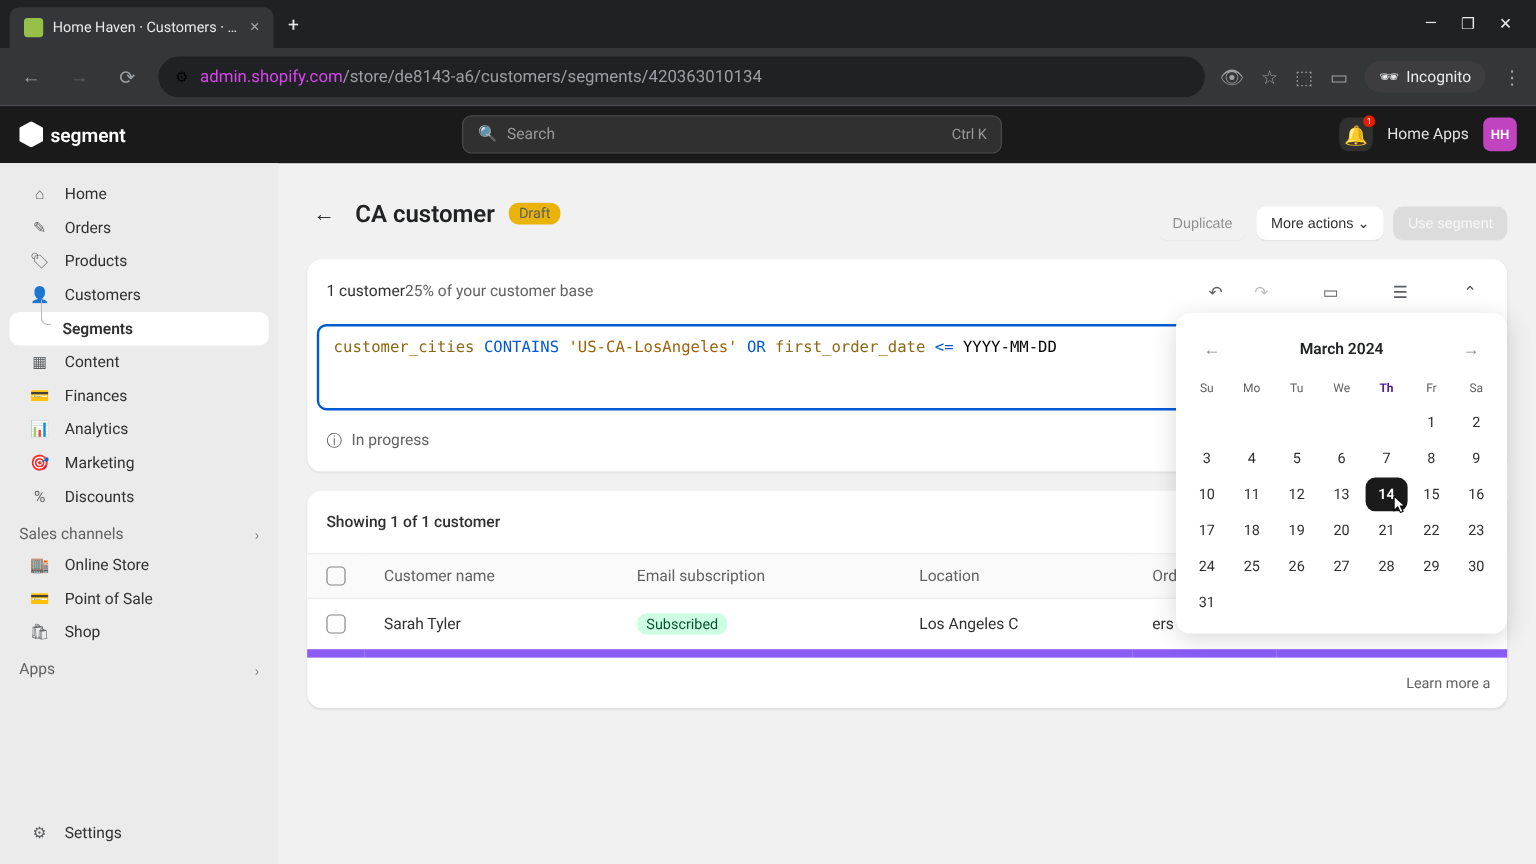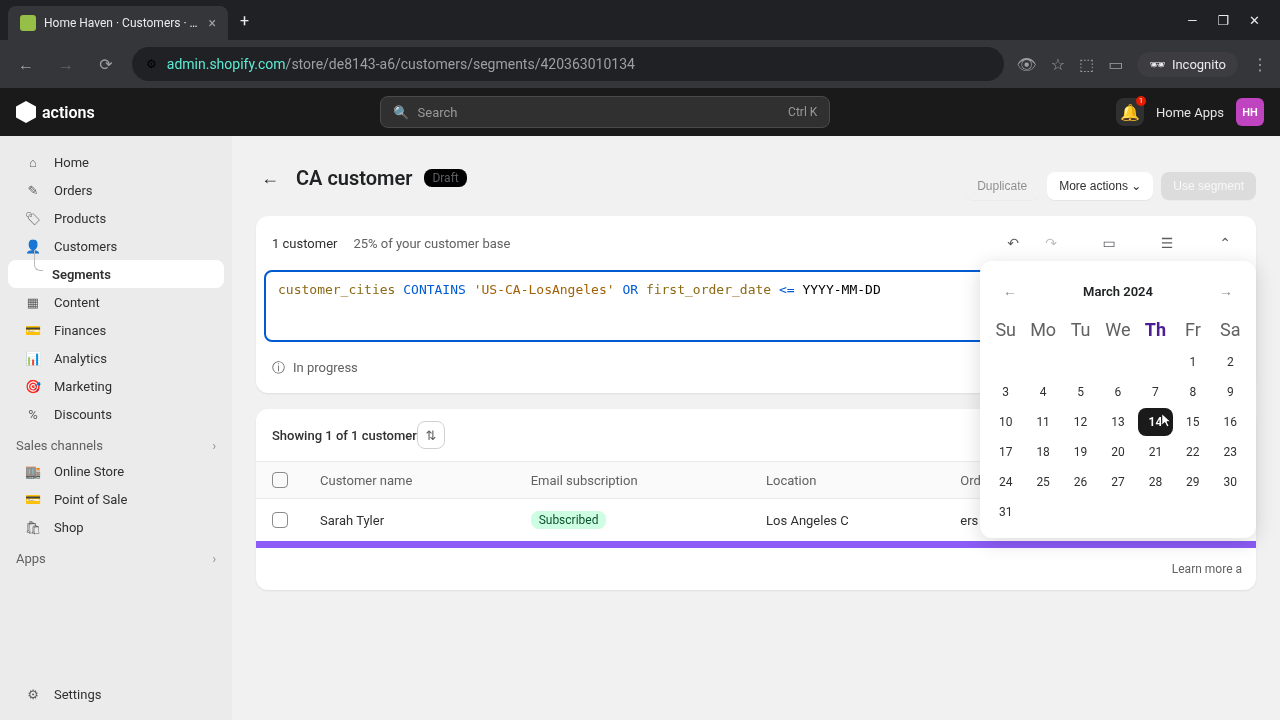--- a/index.html
+++ b/index.html
@@ -13,21 +13,21 @@
 .tab-title { color: #e8eaed; font-size: 12px; white-space: nowrap; overflow: hidden; text-overflow: ellipsis; flex: 1; }
 .tab-close { color: #9aa0a6; font-size: 14px; cursor: pointer; }
 .new-tab { color: #e8eaed; margin-left: 12px; font-size: 16px; cursor: pointer; }
 .window-controls { margin-left: auto; display: flex; gap: 20px; color: #e8eaed; padding-right: 12px; }
 .window-controls span { cursor: pointer; font-size: 13px; }
 
 .nav-bar { display: flex; align-items: center; height: 48px; padding: 0 12px; gap: 12px; background: #35363a; }
 .nav-btn { color: #9aa0a6; cursor: pointer; display: flex; align-items: center; justify-content: center; width: 28px; height: 28px; }
 .url-bar { flex: 1; background: #202124; border-radius: 20px; height: 34px; display: flex; align-items: center; padding: 0 14px; gap: 10px; }
 .url-text { color: #9aa0a6; font-size: 14px; }
-.url-domain { color: #5eead4; }
+.url-domain { color: #d946ef; }
 .nav-right { display: flex; align-items: center; gap: 14px; color: #9aa0a6; }
 .incognito-badge { display: flex; align-items: center; gap: 6px; background: #3c3c41; border-radius: 16px; padding: 5px 12px; color: #e8eaed; font-size: 13px; }
 
 
 .app { background: #f1f1f1; height: 632px; display: flex; flex-direction: column; }
 .app-header { background: #1a1a1a; height: 48px; display: flex; align-items: center; padding: 0 16px; gap: 8px; }
 .logo { display: flex; align-items: center; gap: 6px; color: #fff; font-weight: 600; font-size: 16px; }
 .logo-icon { width: 20px; height: 22px; background: #fff; clip-path: polygon(50% 0, 100% 25%, 100% 75%, 50% 100%, 0 75%, 0 25%); }
 .search-box { margin: 0 auto; width: 450px; height: 32px; background: #303030; border: 1px solid #4a4a4a; border-radius: 8px; display: flex; align-items: center; padding: 0 12px; gap: 8px; color: #999; font-size: 13px; }
 .search-box .kbd { margin-left: auto; font-size: 12px; }
@@ -45,62 +45,62 @@
 .nav-item.indent::before { content: ''; position: absolute; left: 26px; top: -10px; width: 8px; height: 20px; border-left: 1px solid #bbb; border-bottom: 1px solid #bbb; border-bottom-left-radius: 6px; }
 .nav-icon { width: 18px; height: 18px; display: flex; align-items: center; justify-content: center; color: #5c5f62; }
 .nav-section { padding: 10px 16px 4px; font-size: 13px; color: #616161; display: flex; align-items: center; justify-content: space-between; }
 .chevron-right { font-size: 12px; color: #8a8a8a; }
 .sidebar-bottom { margin-top: auto; }
 
 .main { flex: 1; padding: 20px 24px; overflow: visible; position: relative; }
 .page-header { display: flex; align-items: center; gap: 12px; margin-bottom: 16px; }
 .back-arrow { width: 28px; height: 28px; display: flex; align-items: center; justify-content: center; cursor: pointer; font-size: 18px; color: #303030; }
 .page-title { font-size: 20px; font-weight: 600; color: #202223; }
-.draft-badge { background: #000000; color: #5c5f62; font-size: 12px; padding: 2px 8px; border-radius: 8px; }
+.draft-badge { background: #eab308; color: #5c5f62; font-size: 12px; padding: 2px 8px; border-radius: 8px; }
 .header-actions { margin-left: auto; display: flex; gap: 8px; margin-top: 16px; }
 .btn { border: none; border-radius: 8px; padding: 7px 12px; font-size: 12px; cursor: pointer; background: #fff; color: #303030; box-shadow: 0 1px 0 rgba(0,0,0,0.05); }
 .btn.disabled { opacity: 0.5; background: #f1f1f1; cursor: default; }
 .btn.primary { background: #303030; color: #fff; }
 .btn.primary.disabled { background: #c9c9c9; color: #fff; }
 
 .card { background: #fff; border-radius: 12px; box-shadow: 0 1px 2px rgba(0,0,0,0.08); margin-bottom: 16px; }
-.segment-header { display: flex; align-items: center; padding: 12px 16px; gap: 16px; font-size: 13px; color: #616161; justify-content: center; }
+.segment-header { display: flex; align-items: center; padding: 12px 16px; gap: 0; font-size: 13px; color: #616161; justify-content: center; }
 .segment-count { color: #303030; }
 .segment-tools { margin-left: auto; display: flex; gap: 8px; }
 .tool-btn { width: 30px; height: 30px; border: none; background: transparent; border-radius: 6px; cursor: pointer; display: flex; align-items: center; justify-content: center; color: #5c5f62; font-size: 14px; }
 
 .code-editor { border: 2px solid #005bd3; border-radius: 8px; margin: 0 8px; padding: 10px 12px; font-family: 'Menlo', 'Monaco', monospace; font-size: 13px; min-height: 72px; background: #fff; position: relative; }
 .code-attr { color: #8b6914; }
 .code-kw { color: #005bd3; }
 .code-str { color: #a16207; }
 .code-op { color: #005bd3; }
 .code-ph { color: #000000; }
 
 .status-row { display: flex; align-items: center; padding: 12px 16px; gap: 8px; font-size: 13px; color: #616161; }
 .status-row .actions { margin-left: auto; display: flex; gap: 8px; }
 .btn-text { background: transparent; border: none; font-size: 13px; color: #303030; cursor: pointer; padding: 6px 12px; border-radius: 8px; }
 .btn-apply { background: #e3e3e3; color: #8a8a8a; border: none; font-size: 13px; padding: 6px 14px; border-radius: 8px; }
 
 .table-card { background: #fff; border-radius: 12px; box-shadow: 0 1px 2px rgba(0,0,0,0.08); }
-.table-head-row { padding: 12px 16px; font-size: 13px; font-weight: 550; color: #303030; display: flex; align-items: center; }
+.table-head-row { padding: 12px 16px; font-size: 13px; font-weight: 550; color: #303030; display: flex; align-items: center; justify-content: space-between; }
 .sort-btn { width: 28px; height: 28px; border: 1px solid #d1d1d1; background: #fff; border-radius: 8px; cursor: pointer; display: flex; align-items: center; justify-content: center; font-size: 13px; color: #5c5f62; }
 table { width: 100%; border-collapse: collapse; font-size: 13px; }
 th { text-align: left; padding: 10px 16px; font-weight: 450; color: #616161; border-top: 1px solid #ebebeb; border-bottom: 1px solid #ebebeb; background: #fafafa; }
 td { padding: 12px 16px; color: #303030; border-bottom: 7px solid #8b5cf6; }
 .checkbox { width: 16px; height: 16px; border: 1.5px solid #8a8a8a; border-radius: 4px; cursor: pointer; }
 .sub-badge { background: #cdfee1; color: #0c5132; font-size: 12px; padding: 2px 8px; border-radius: 8px; display: inline-block; }
 .learn-more { text-align: right; padding: 14px; font-size: 12px; color: #616161; }
 
 
 .calendar { position: absolute; top: 125px; left: 748px; width: 276px; background: #fff; border-radius: 12px; box-shadow: 0 4px 20px rgba(0,0,0,0.15); padding: 12px 8px; z-index: 100; }
 .cal-header { display: flex; align-items: center; justify-content: space-between; padding: 6px 10px 10px; }
 .cal-nav { width: 24px; height: 24px; cursor: pointer; color: #8a8a8a; display: flex; align-items: center; justify-content: center; font-size: 14px; }
 .cal-title { font-size: 13px; font-weight: 600; color: #202223; }
 .cal-grid { display: grid; grid-template-columns: repeat(7, 1fr); gap: 2px; text-align: center; }
-.cal-dow { font-size: 18px; color: #616161; padding: 6px 0; }
+.cal-dow { font-size: 10px; color: #616161; padding: 6px 0; }
 .cal-dow.today { font-weight: 700; color: #4c1d95; }
 .cal-day { font-size: 12px; color: #303030; padding: 7px 0; cursor: pointer; border-radius: 8px; }
 .cal-day.selected { background: #1a1a1a; color: #fff; font-weight: 600; }
 .cal-day.empty { visibility: hidden; }
 
 .cursor-ptr { position: absolute; top: 276px; left: 926px; z-index: 200; width: 18px; height: 18px; pointer-events: none; }
 </style>
 </head>
 <body>
 
@@ -137,21 +137,21 @@
       </div>
       <span>⋮</span>
     </div>
   </div>
 </div>
 
 <div class="app">
   <div class="app-header">
     <div class="logo">
       <div class="logo-icon"></div>
-      <span>actions</span>
+      <span>segment</span>
     </div>
     <div class="search-box">
       <span>🔍</span>
       <span>Search</span>
       <span class="kbd">Ctrl K</span>
     </div>
     <div class="header-right">
       <div class="bell">
         <span>🔔</span>
         <span class="bell-badge">1</span>

